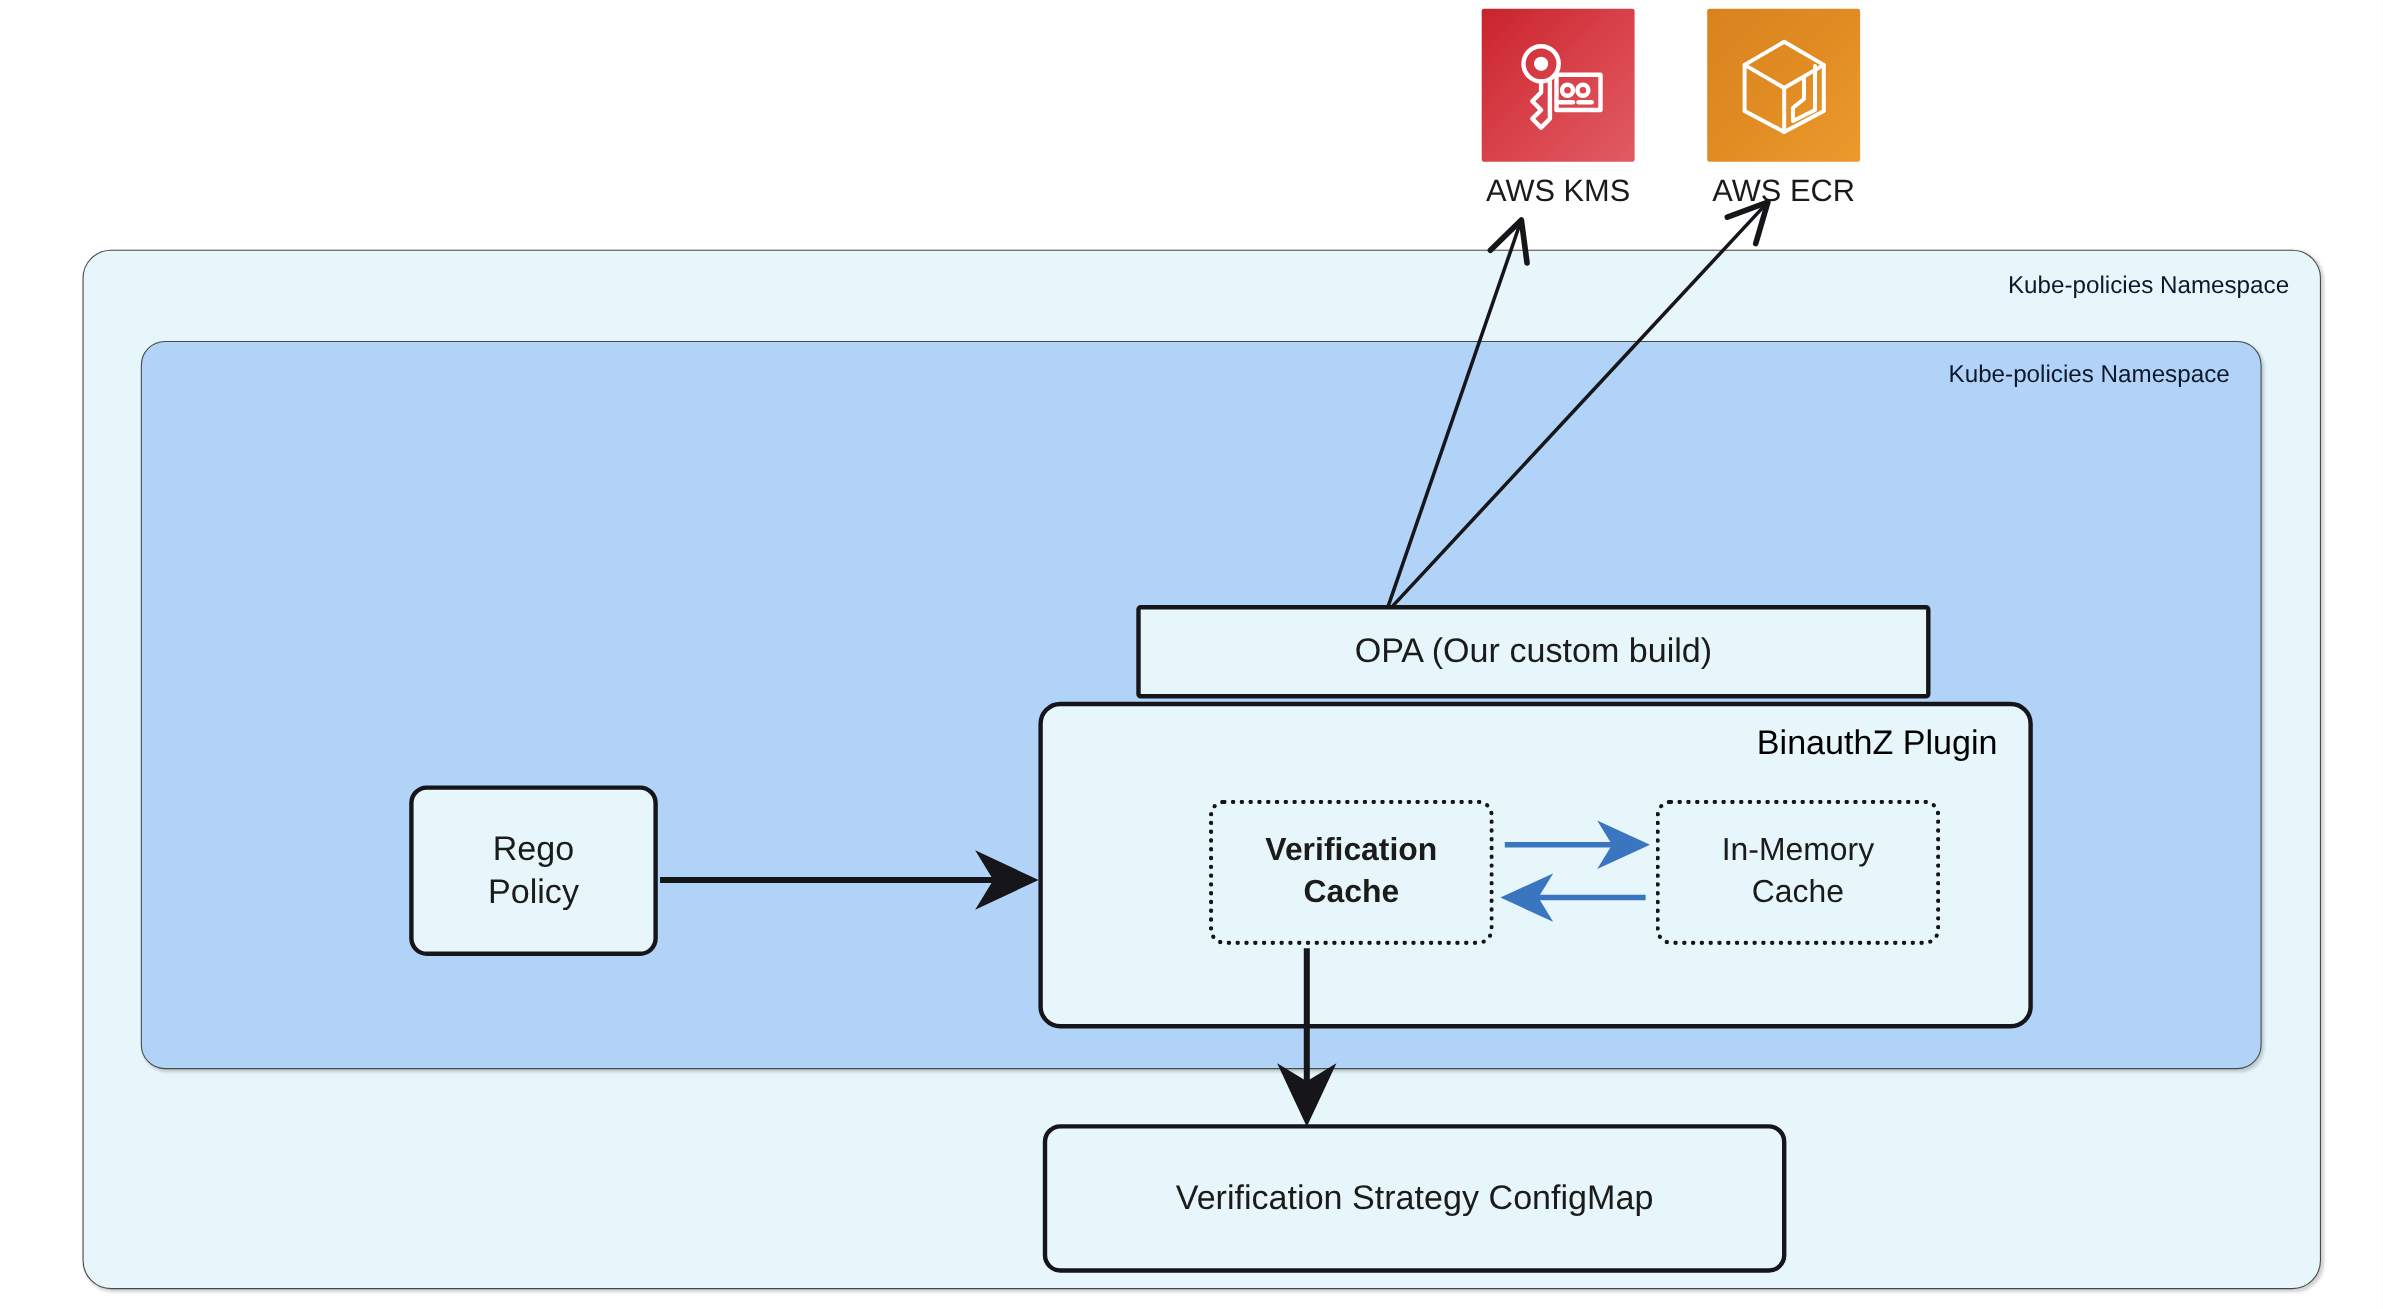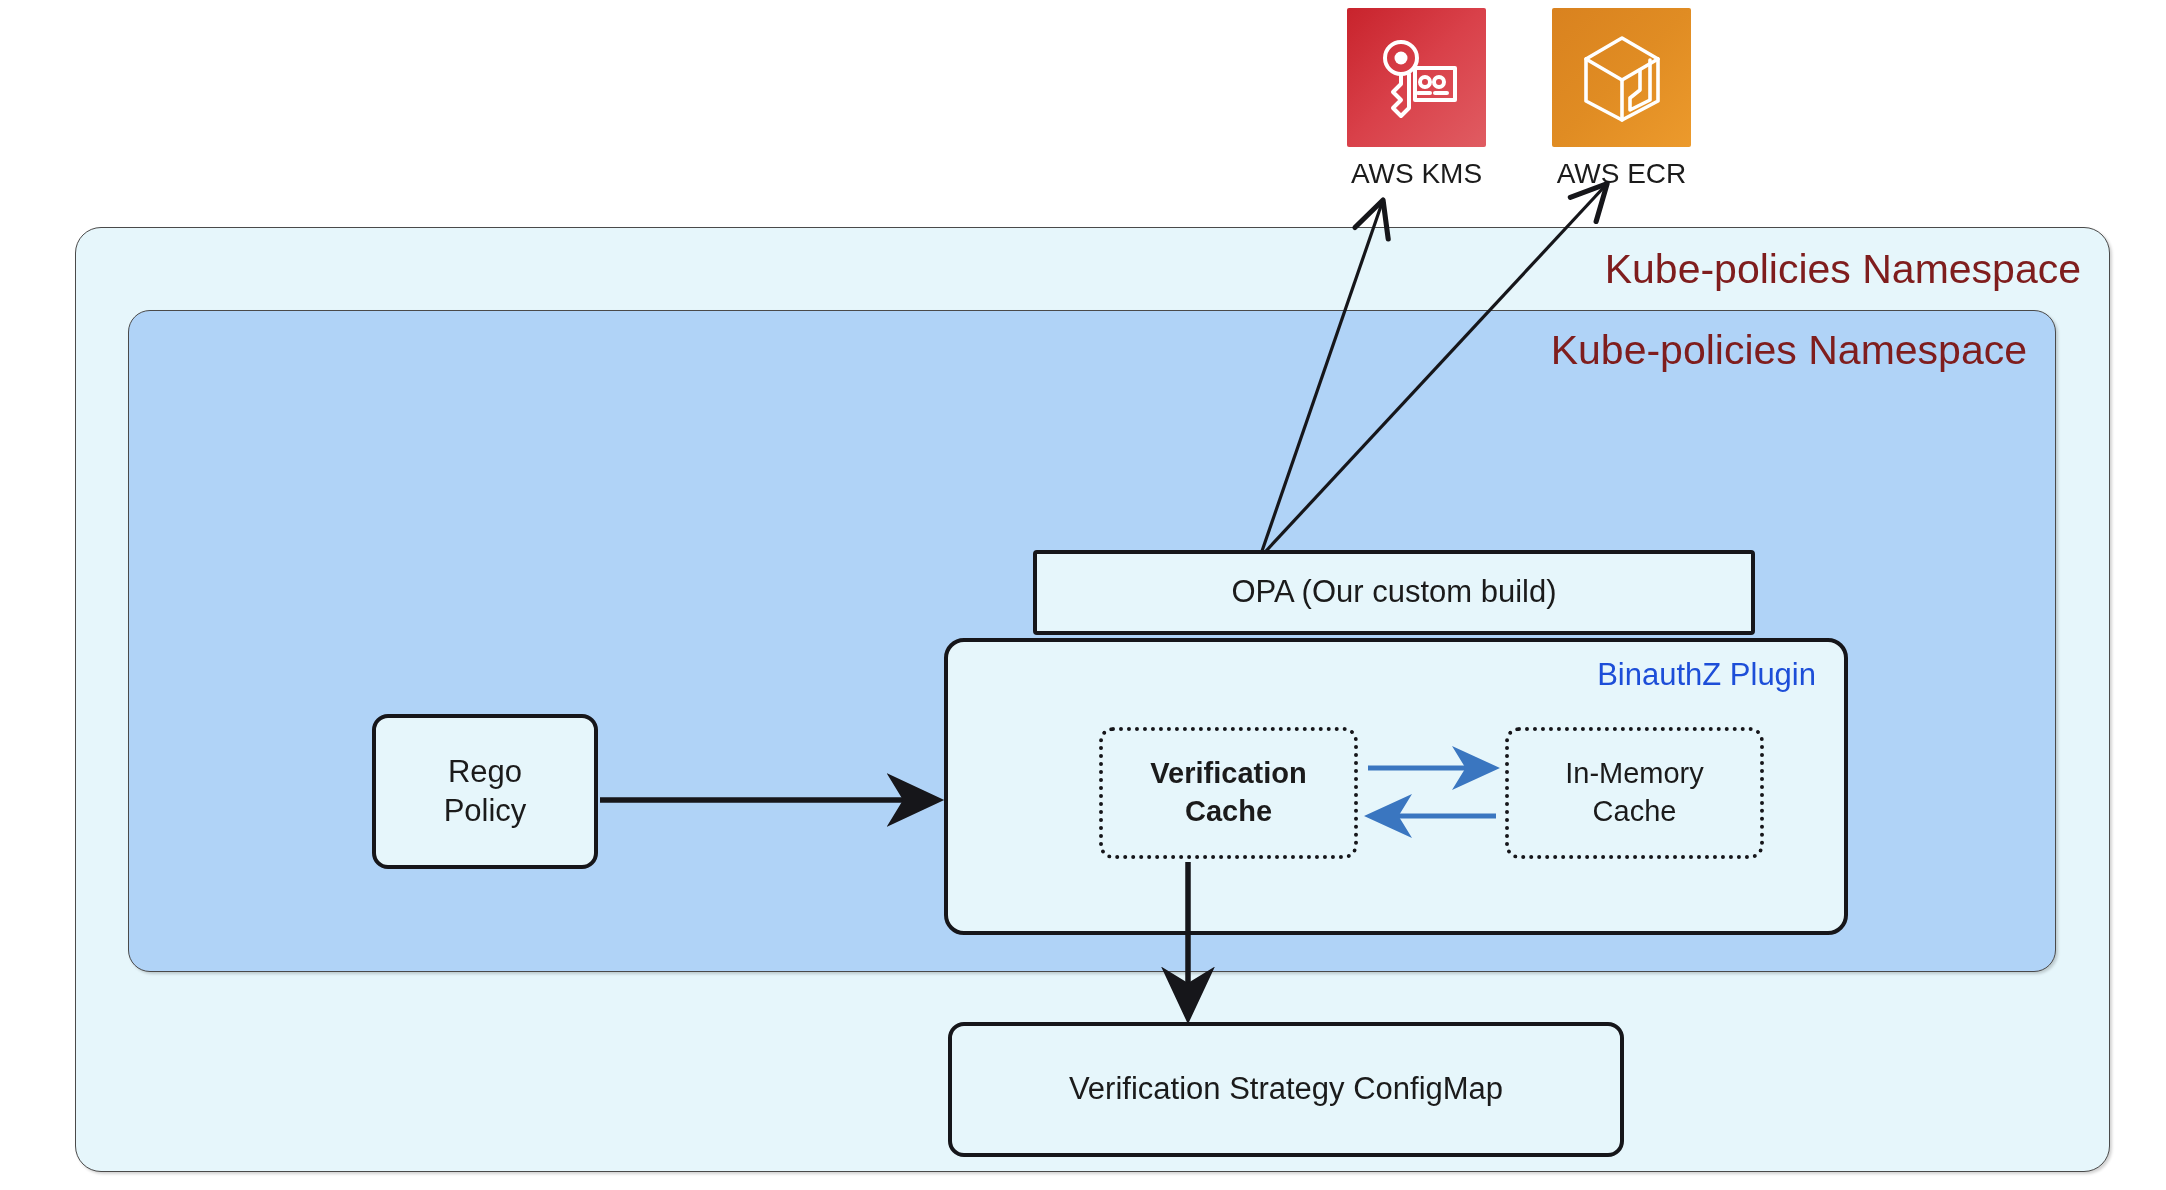--- a/index.html
+++ b/index.html
@@ -65,22 +65,22 @@
     width: 1928px;
     height: 662px;
     background: #b0d3f7;
     border: 1.5px solid #4a4a4a;
     border-radius: 22px;
     box-shadow: 2px 2px 3px rgba(0,0,0,0.18);
     box-sizing: border-box;
   }
   .container-label {
     position: absolute;
-    font-size: 41px;
-    color: #7f1d1d;
+    font-size: 22px;
+    color: #0f172a;
     white-space: nowrap;
   }
 
   
   .node {
     position: absolute;
     background: #e6f6fb;
     border: 4px solid #16161a;
     border-radius: 16px;
     box-sizing: border-box;
@@ -107,21 +107,21 @@
     height: 297px;
     border-radius: 20px;
     display: block;
     z-index: 3;
   }
   .binauthz-label {
     position: absolute;
     right: 28px;
     top: 14px;
     font-size: 31px;
-    color: #1d4ed8;
+    color: #000000;
     white-space: nowrap;
   }
   .node.rego-node {
     left: 372px;
     top: 714px;
     width: 226px;
     height: 155px;
     z-index: 3;
     align-items: center;
   }

